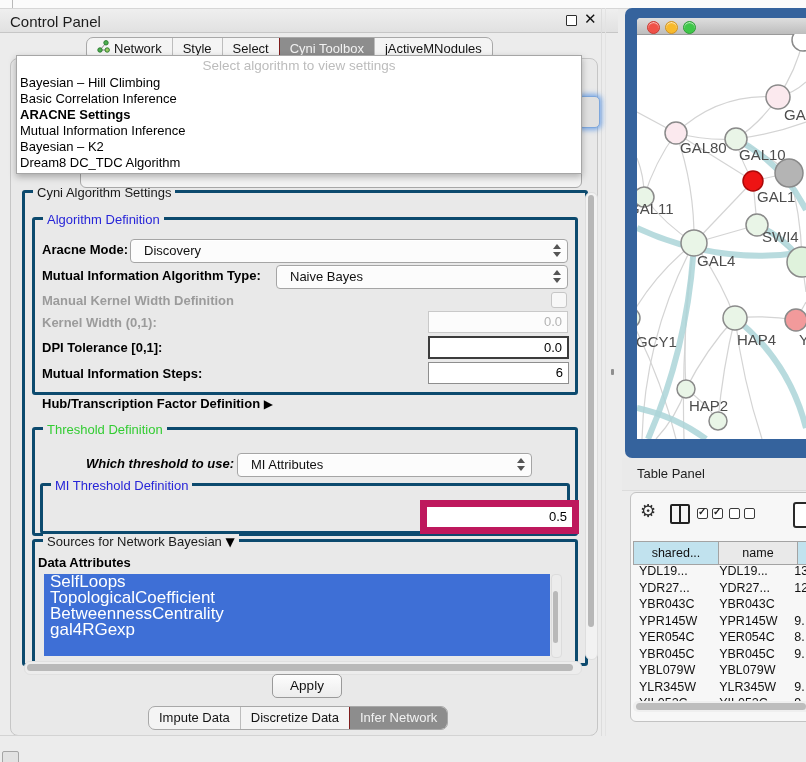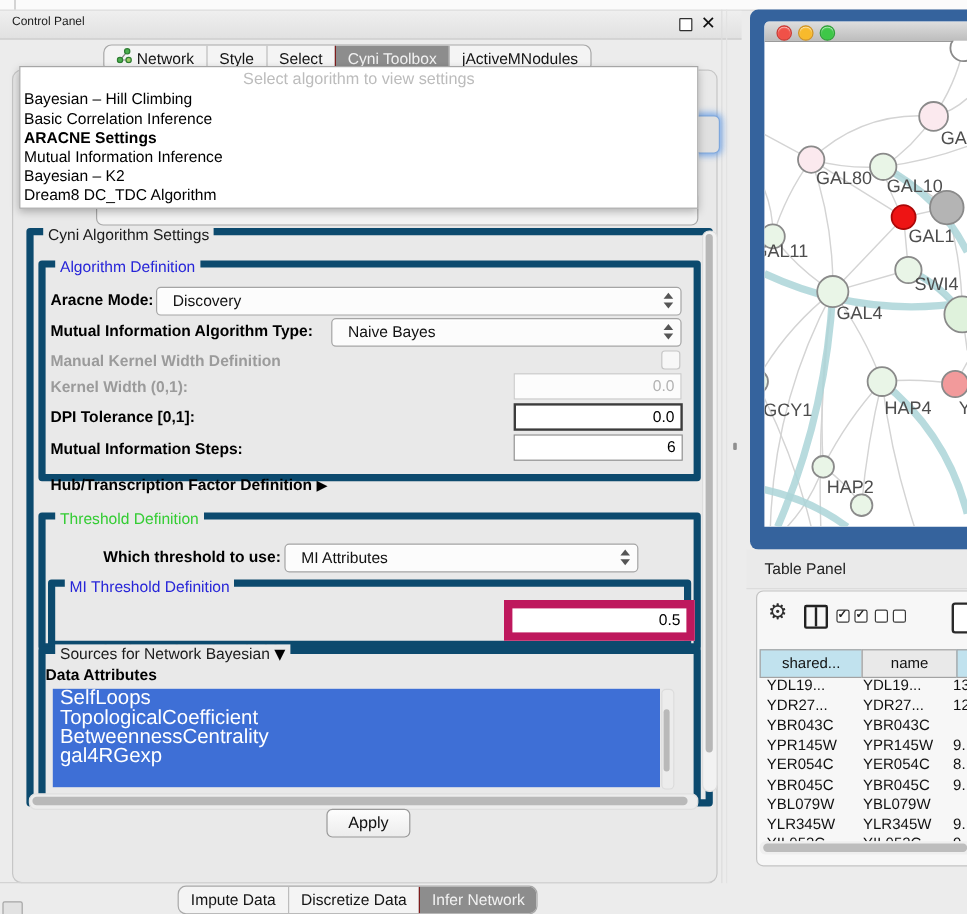--- a/index.html
+++ b/index.html
@@ -3,46 +3,46 @@
 <meta charset="utf-8">
 <style>
   html,body{margin:0;padding:0;}
   #app{position:relative;width:806px;height:762px;background:#ececec;overflow:hidden;
        font-family:"Liberation Sans",sans-serif;font-size:13px;color:#111;}
   .abs{position:absolute;}
   
   #top-strip{left:0;top:0;width:806px;height:8px;background:#fbfbfb;border-bottom:1px solid #d6d6d6;}
   #top-tick{left:12px;top:0;width:1px;height:8px;background:#b9b9b9;}
   #cp-header{left:0;top:9px;width:618px;height:23px;background:linear-gradient(#efefef,#e1e1e1);border-bottom:1px solid #c6c6c6;}
-  #cp-title{left:10px;top:4px;font-size:10px;color:#1c1c1c;}
+  #cp-title{left:10px;top:4px;font-size:15px;color:#1c1c1c;}
   #float-btn{left:566px;top:6px;width:9px;height:9px;border:1.5px solid #2f2f2f;background:#fff;border-radius:1px;}
   #close-btn{left:584px;top:1px;font-size:15px;font-weight:bold;color:#111;font-family:"DejaVu Sans",sans-serif;}
   
   .tabrow{height:22px;display:flex;border:1px solid #a8a8a8;border-radius:7px;overflow:hidden;background:#f4f4f4;z-index:5;}
   .tab{line-height:22px;text-align:center;border-left:1px solid #bdbdbd;white-space:nowrap;color:#141414;
        display:flex;align-items:center;justify-content:center;gap:4px;padding:0 10px;}
   .tab:first-child{border-left:none;}
   .tab.sel{background:#8d8d8d;color:#f2f2f2;border-left:1px solid #7f1d1d;}
   #top-tabs{left:86px;top:37px;}
-  #bottom-tabs{left:148px;top:706px;margin-top:32px;}
+  #bottom-tabs{left:148px;top:706px;}
   
   #container{left:10px;top:58px;width:586px;height:676px;background:#e9e9e9;border:1px solid #c6c6c6;border-radius:8px;}
   
   #algo-popup{left:16px;top:55px;width:564px;height:117px;background:#fff;border:1px solid #a6a6a6;
               box-shadow:0 3px 7px rgba(0,0,0,.28);z-index:30;}
   #algo-placeholder{left:0;top:2px;width:100%;text-align:center;color:#bcbcbc;font-size:13.5px;}
   #algo-items{left:3px;top:19px;right:3px;}
   .algo-item{line-height:16px;font-size:13px;color:#000;}
   .algo-item.bold{font-weight:bold;}
   
   #frag-combo{left:80px;top:158px;width:500px;height:28px;border:1px solid #a8a8a8;border-radius:6px;background:#f3f3f3;z-index:2;}
   #frag-focus{left:578px;top:96px;width:20px;height:30px;border:1px solid #7ea7dc;border-radius:5px;background:#e0e0e0;
               box-shadow:0 0 5px 2px rgba(90,150,230,.75);z-index:2;}
   
-  .grp{position:absolute;border:6px solid #0c4a6e;border-radius:3px;}
+  .grp{position:absolute;border:3px solid #0c4a6e;border-radius:3px;}
   .leg{position:absolute;top:-8px;left:8px;background:#e9e9e9;padding:0 4px;font-size:13px;white-space:nowrap;}
   .leg-blue{color:#2725d8;}
   .leg-green{color:#33cc33;}
   .leg-black{color:#1a1a1a;}
   #grp-main{left:22px;top:190px;width:560px;height:470px;}
   #grp-alg{left:32px;top:217px;width:540px;height:172px;}
   #grp-thr{left:32px;top:427px;width:540px;height:103px;}
   #grp-mi{left:40px;top:483px;width:524px;height:45px;}
   #grp-src{left:32px;top:539px;width:540px;height:119px;}
   .lb{position:absolute;font-weight:bold;font-size:13px;color:#000;white-space:nowrap;}
@@ -205,21 +205,21 @@
   <div class="tf" id="tf-steps">6</div>
 
   <div class="lb" style="left:42px;top:396px;">
     <span>Hub/Transcription Factor Definition</span>
     <span class="arrow">▶</span>
   </div>
 
   <div class="grp" id="grp-thr">
     <span class="leg leg-green">Threshold Definition</span>
   </div>
-  <div class="lb" style="left:86px;top:456px;">Which threshold to use:</div>
+  <div class="lb" style="left:86px;top:456px;font-style:italic;">Which threshold to use:</div>
   <div class="combo" style="left:237px;top:453px;width:280px;">
     <span>MI Attributes</span>
     <span class="stepper">
         <i class="u"></i>
         <i class="d"></i>
       </span>
   </div>
   <div class="grp" id="grp-mi">
     <span class="leg leg-blue">MI Threshold Definition</span>
   </div>

